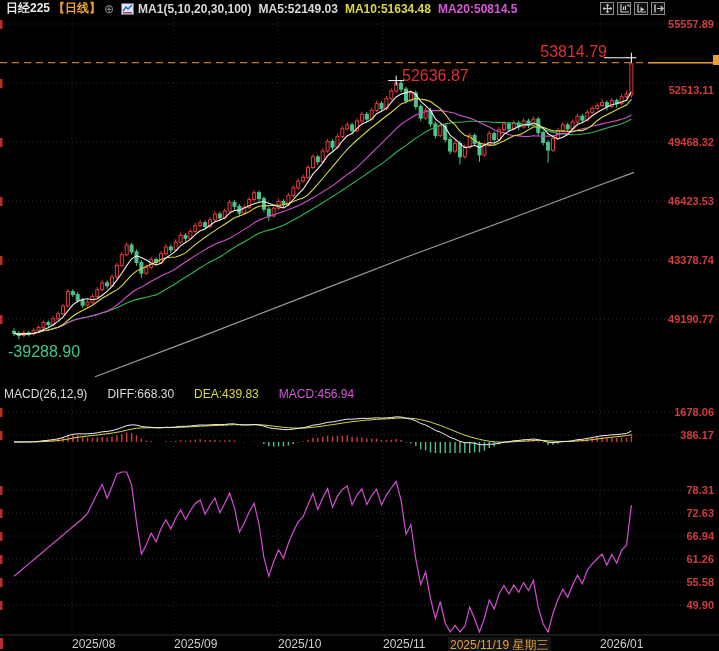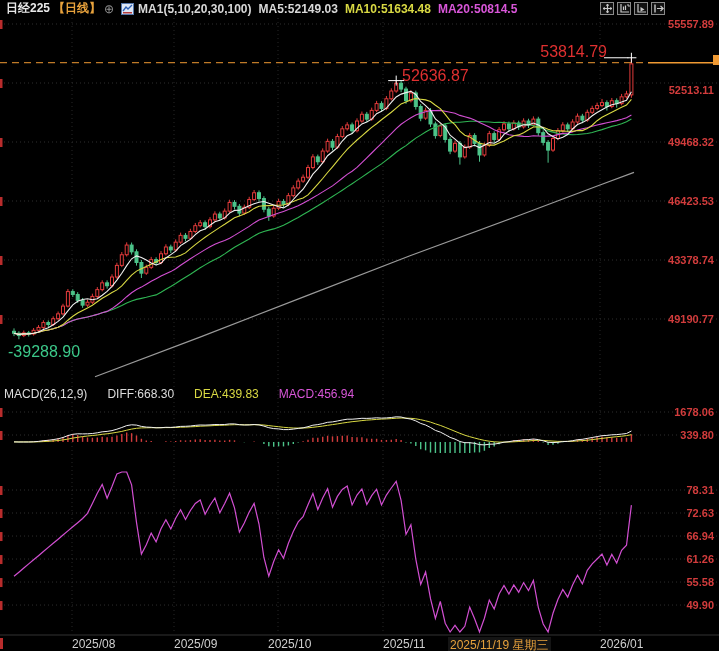--- a/index.html
+++ b/index.html
@@ -461,30 +461,30 @@
       <line x1="0" y1="635" x2="719" y2="635" stroke="#333"></line>
     </svg>
   <div id="overlay">
       <div class="ylab" style="right: 5px; top: 18px;">55557.89</div>
       <div class="ylab" style="right: 5px; top: 84px;">52513.11</div>
       <div class="ylab" style="right: 5px; top: 136px;">49468.32</div>
       <div class="ylab" style="right: 5px; top: 195px;">46423.53</div>
       <div class="ylab" style="right: 5px; top: 254.001px;">43378.74</div>
       <div class="ylab" style="right: 5px; top: 313.001px;">49190.77</div>
       <div class="ylab" style="right: 5px; top: 406px;">1678.06</div>
-      <div class="ylab" style="right: 5px; top: 429px;">339.80</div>
+      <div class="ylab" style="right: 5px; top: 429px;">386.17</div>
       <div class="ylab" style="right: 5px; top: 484px;">78.31</div>
       <div class="ylab" style="right: 5px; top: 507px;">72.63</div>
       <div class="ylab" style="right: 5px; top: 530.04px;">66.94</div>
       <div class="ylab" style="right: 5px; top: 553.04px;">61.26</div>
       <div class="ylab" style="right: 5px; top: 576.04px;">55.58</div>
       <div class="ylab" style="right: 5px; top: 599.04px;">49.90</div>
       <div class="xlab" style="left: 72px;">2025/08</div>
       <div class="xlab" style="left: 174px;">2025/09</div>
-      <div class="xlab" style="left: 268px;">2025/10</div>
+      <div class="xlab" style="left: 278px;">2025/10</div>
       <div class="xlab" style="left: 383px;">2025/11</div>
       <div class="xlab sel" style="left: 448px;">2025/11/19 星期三</div>
       <div class="xlab" style="left: 600px;">2026/01</div>
     </div>
 
   <div class="topbar">
     <span class="sym">日经225</span>
     <span class="period" style="margin-left:-4px;">【日线】</span>
     <span class="plus" style="margin-left:-4px;">⊕</span>
     <span class="chart-ic">

